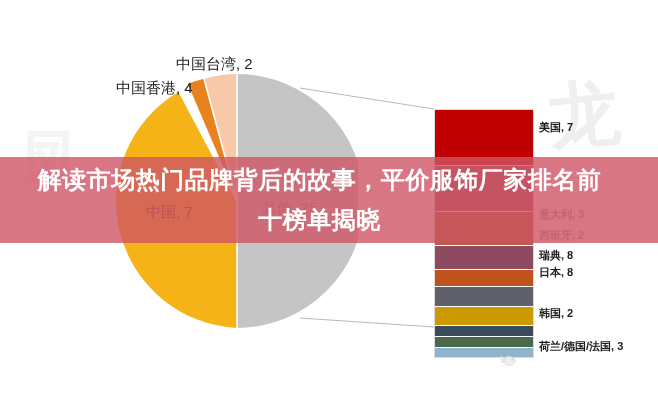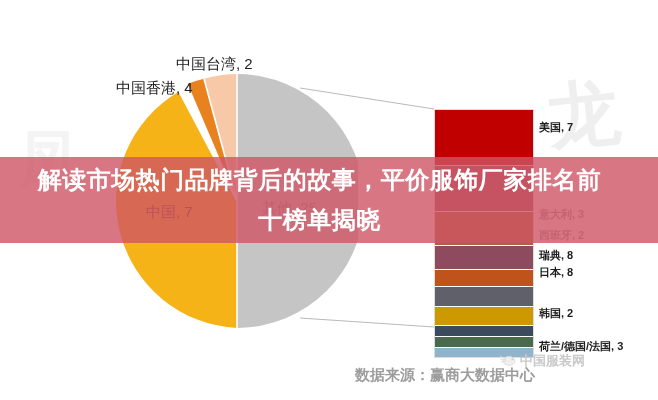--- a/index.html
+++ b/index.html
@@ -205,16 +205,14 @@
     </div>
 
   <div class="overlay"></div>
   <div class="overlay-text">解读市场热门品牌背后的故事，平价服饰厂家排名前十榜单揭晓</div>
 
   <svg class="wm-mark" viewBox="0 0 20 16">
     <ellipse cx="11" cy="9" rx="6" ry="4.4" fill="#efefef" stroke="#dcdcdc" stroke-width=".8"></ellipse>
     <path d="M2 4 L8 7 M2 7 L8 8 M3 10 L8 9" stroke="#dcdcdc" stroke-width=".9" fill="none"></path>
     <circle cx="14.5" cy="7.2" r="1" fill="#cfcfcf"></circle>
   </svg>
-  <div class="wm">中国服装网</div>
-  <div class="source">数据来源：赢商大数据中心</div>
 
 </div>
 
 </body></html>

